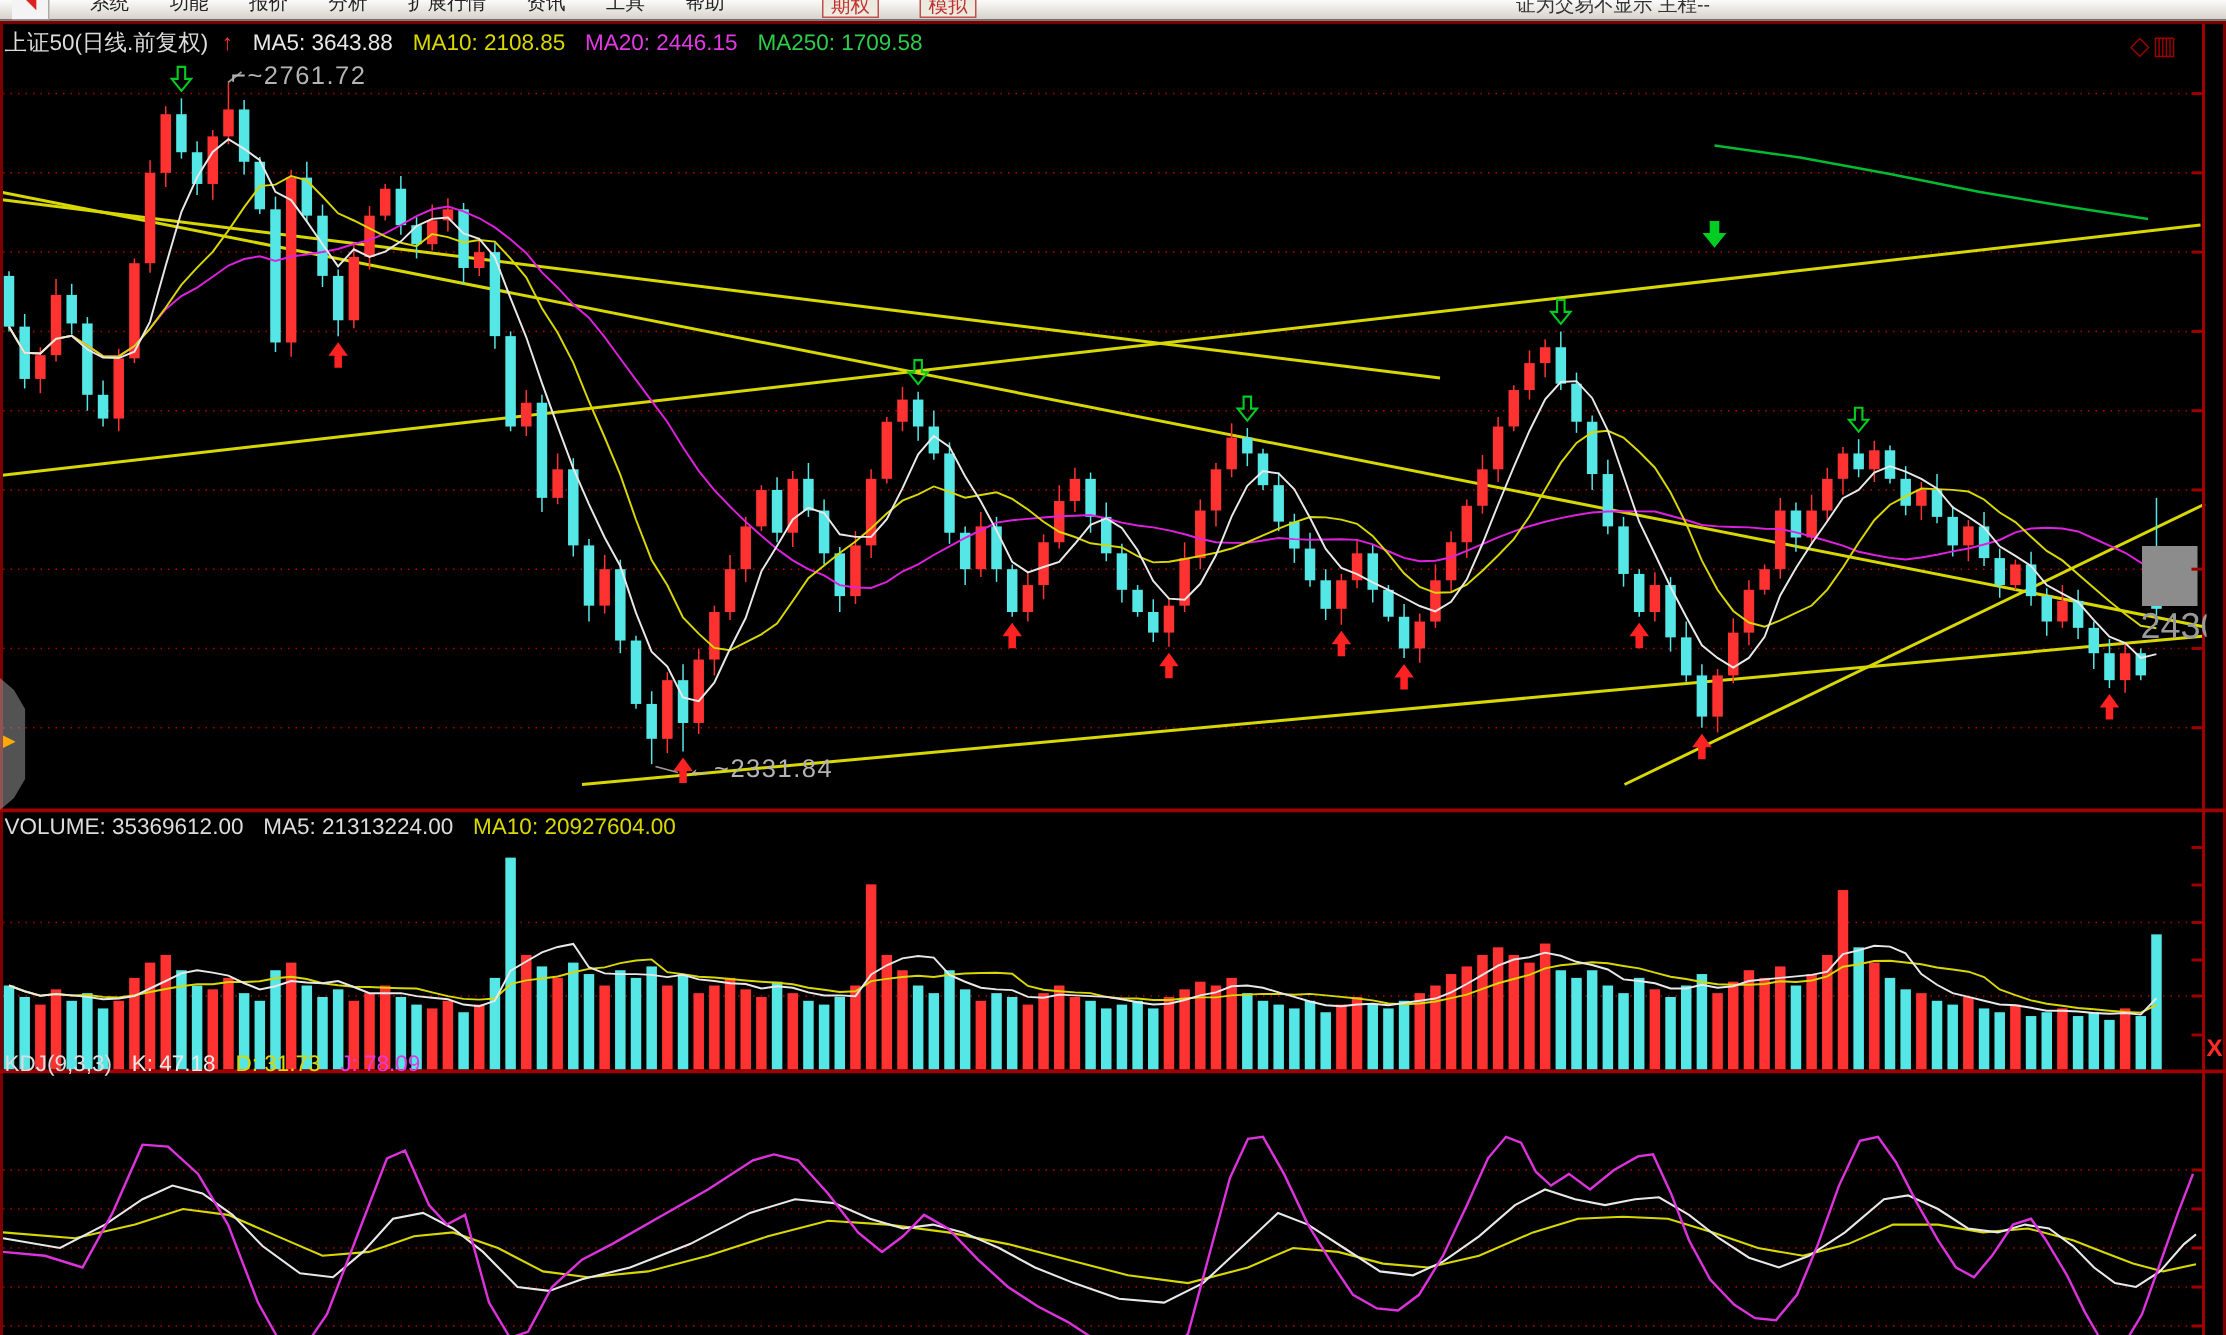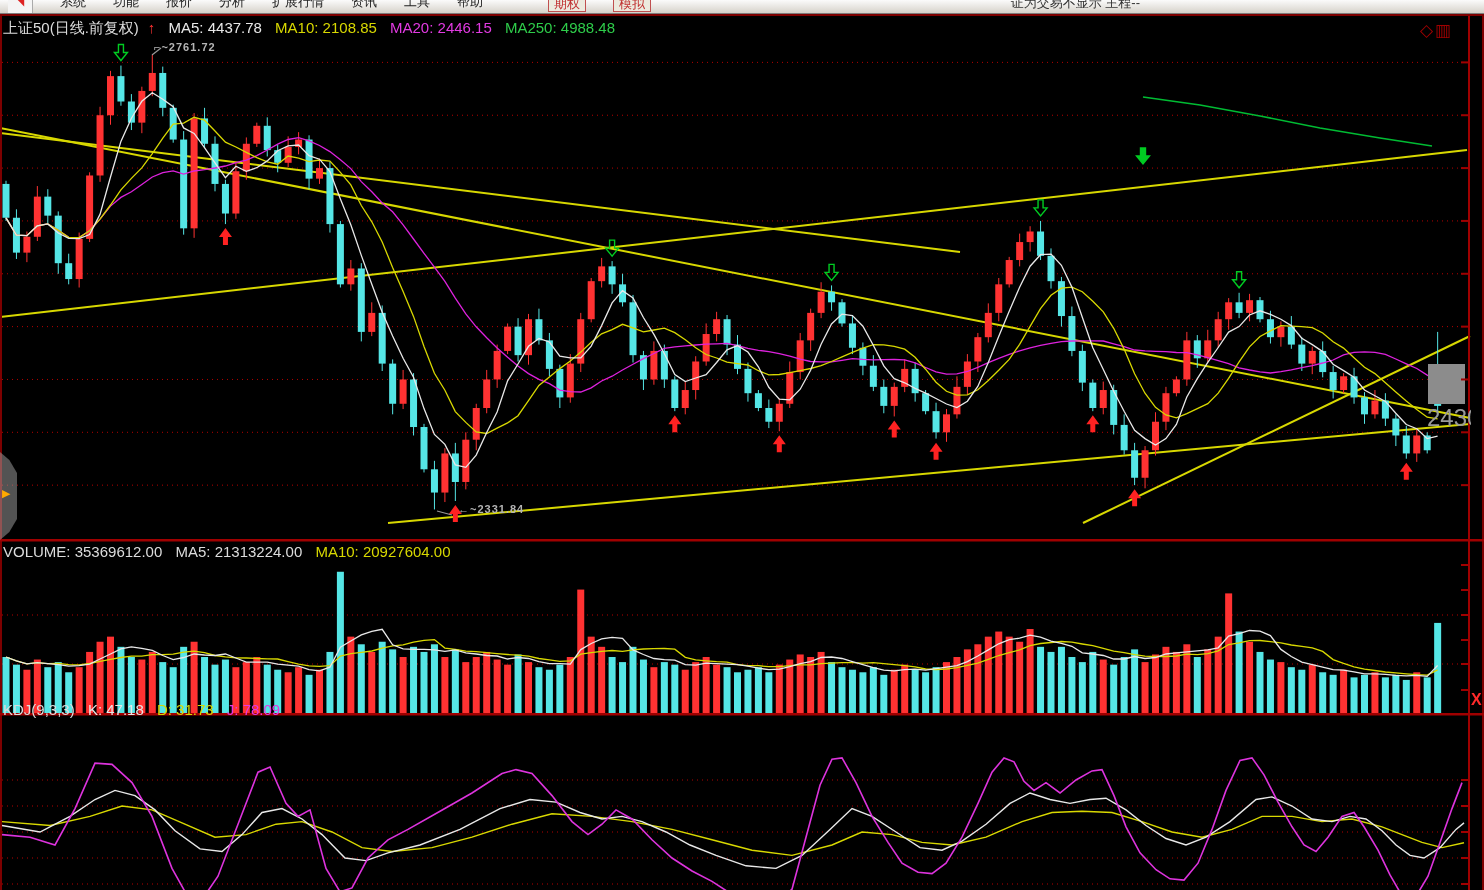--- a/index.html
+++ b/index.html
@@ -16,21 +16,21 @@
            padding:0 5px;transform:translateY(-4px);line-height:14px;}
   #app-logo{width:24px;height:13px;background:#f4f4f4;border-right:1px solid #aaa;
            position:relative;flex:0 0 auto;}
   #app-logo span{position:absolute;left:7px;top:-6px;color:#d22;font-size:12px;}
   #menu-right{position:absolute;right:344px;top:-6px;font-size:13px;color:#333;}
   
   .hdr{font-size:15px;z-index:4;}
   .hdr span{margin-right:9px;text-align:right;}
   .c-white{color:#dcdcdc}.c-ltwhite{color:#e8e8e8}.c-yellow{color:#d8d800}
   .c-magenta{color:#e23ae2}.c-green{color:#2ecc4a}.c-red{color:#ff3232}
-  .annot{font-size:11px;color:#b4b4b4;z-index:4;letter-spacing:1px;font-weight:bold;}
+  .annot{font-size:17px;color:#b4b4b4;z-index:4;letter-spacing:1px;}
   #last-price{left:1427px;top:404px;font-size:24px;color:#9a9a9a;width:44px;
               overflow:hidden;z-index:5;}
   #close-x{left:1471px;top:691px;font-size:16px;font-weight:bold;color:#ff2a2a;z-index:5;}
   #corner-icons{left:1420px;top:20px;z-index:5;color:#a00000;font-size:17px;letter-spacing:2px;}
   
   #side-handle{left:0;top:452px;width:17px;height:88px;z-index:5;
     background:rgba(165,165,165,.5);
     clip-path:polygon(0 0,55% 9%,100% 24%,100% 76%,55% 91%,0 100%);}
   #side-handle span{position:absolute;left:2px;top:35px;font-size:11px;color:#ffaa00;}
 </style>
@@ -564,24 +564,24 @@
       <span class="mi">工具</span>
       <span class="mi">帮助</span>
       <span class="mi boxed" style="margin-left: 38px;">期权</span>
       <span class="mi boxed">模拟</span>
     </div>
   <div id="menu-right">证为交易不显示  主程--</div>
 </div>
 
 <div class="overlay hdr" style="left:3px;top:19px;">
   <span class="c-white">上证50(日线.前复权)</span><span class="c-red" style="font-weight:bold">↑</span>
-  <span class="c-ltwhite">MA5: 4437.78</span>
+  <span class="c-ltwhite">MA5: 3643.88</span>
   <span class="c-yellow">MA10: 2108.85</span>
   <span class="c-magenta">MA20: 2446.15</span>
-  <span class="c-green">MA250: 4988.48</span>
+  <span class="c-green">MA250: 1709.58</span>
 </div>
 
 <div class="overlay" id="corner-icons">
   <span>◇</span><span>▥</span>
 </div>
 
 <div class="overlay annot" style="left:154px;top:41px;">
   <span>⌐~</span><span>2761.72</span>
 </div>
 <div class="overlay annot" style="left:438px;top:503px;margin-left:20px;">

